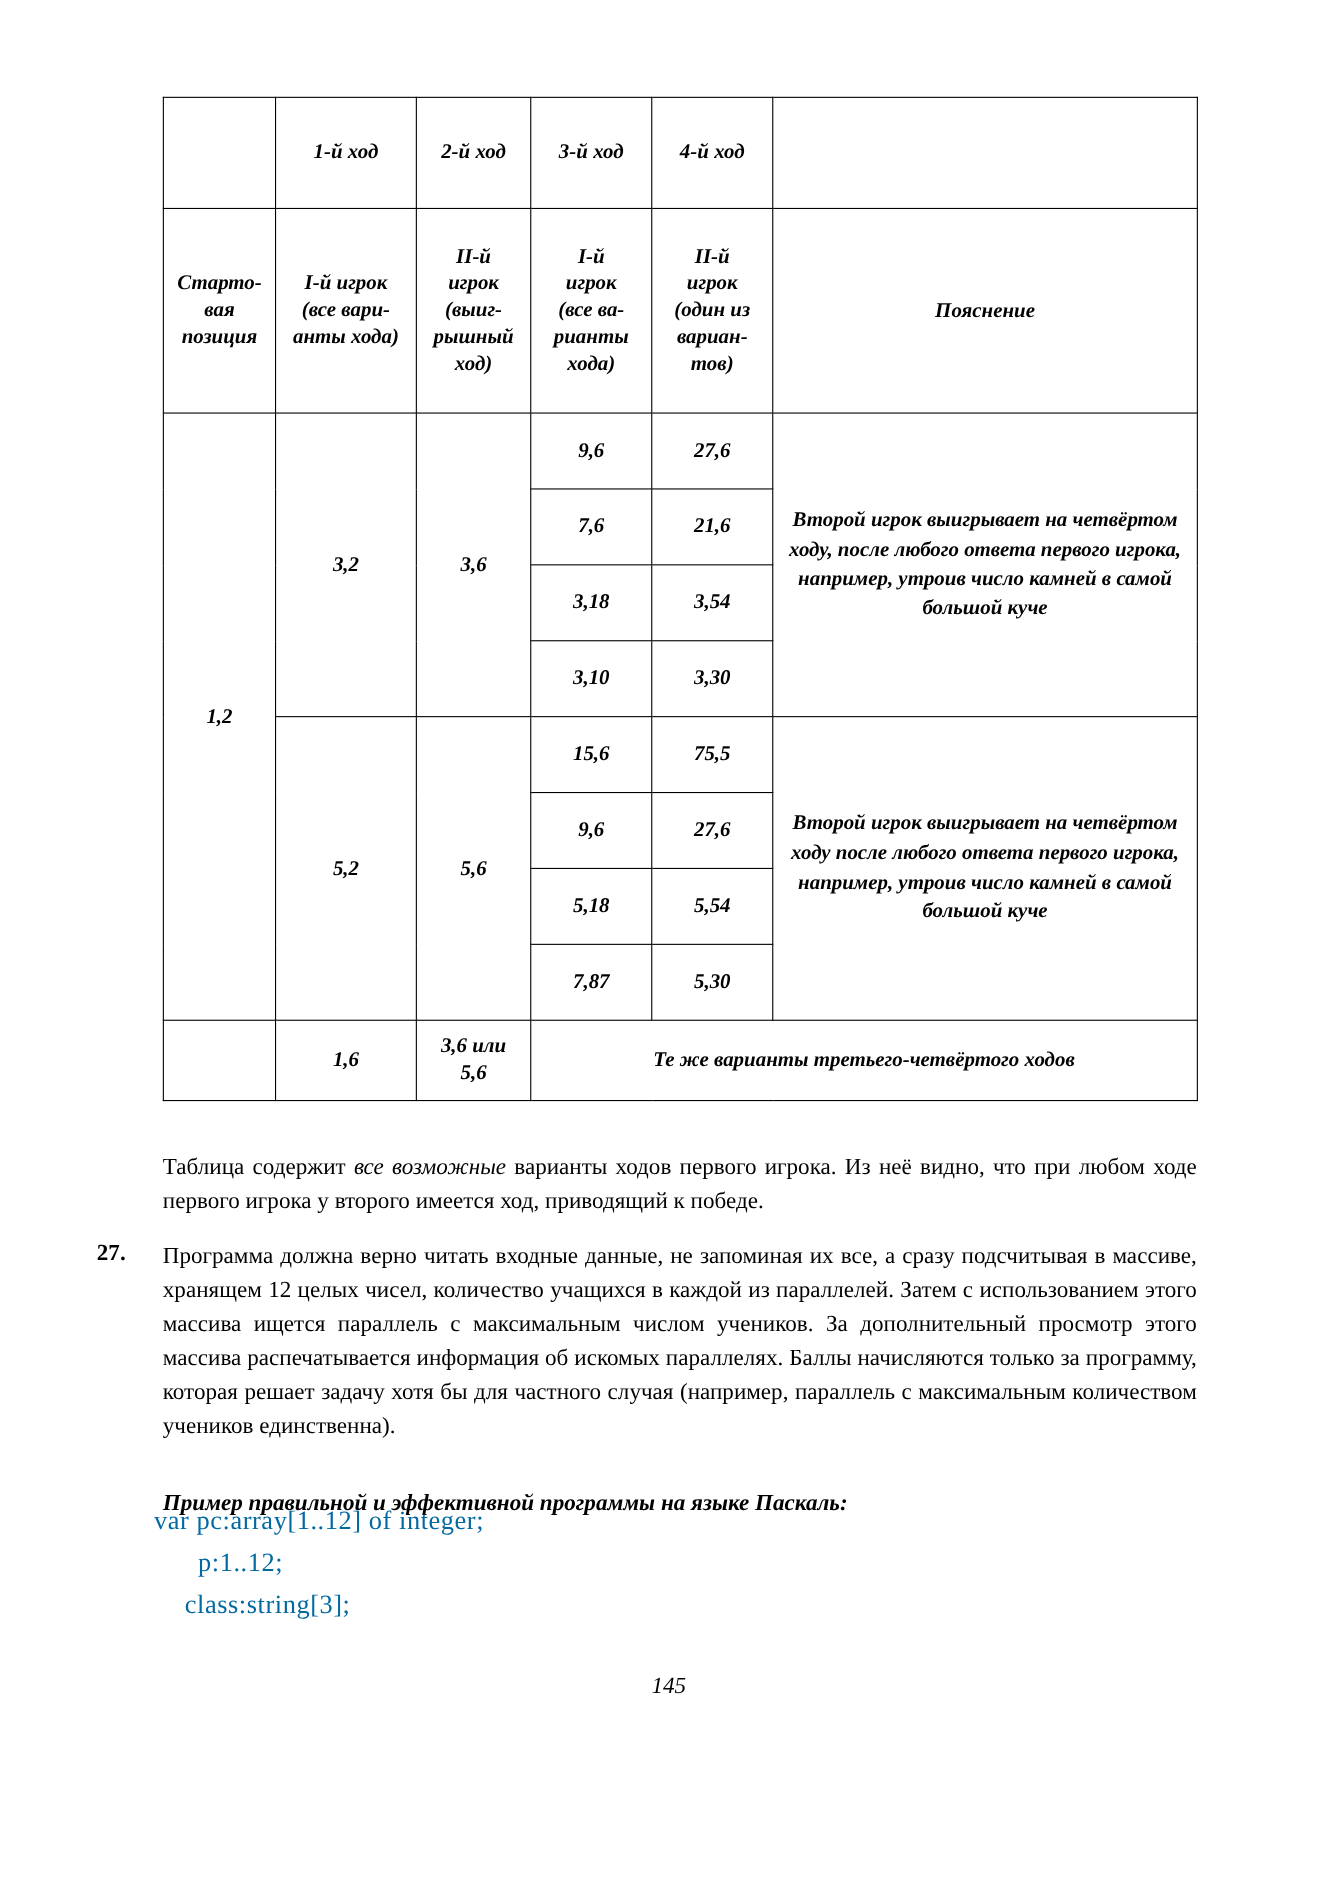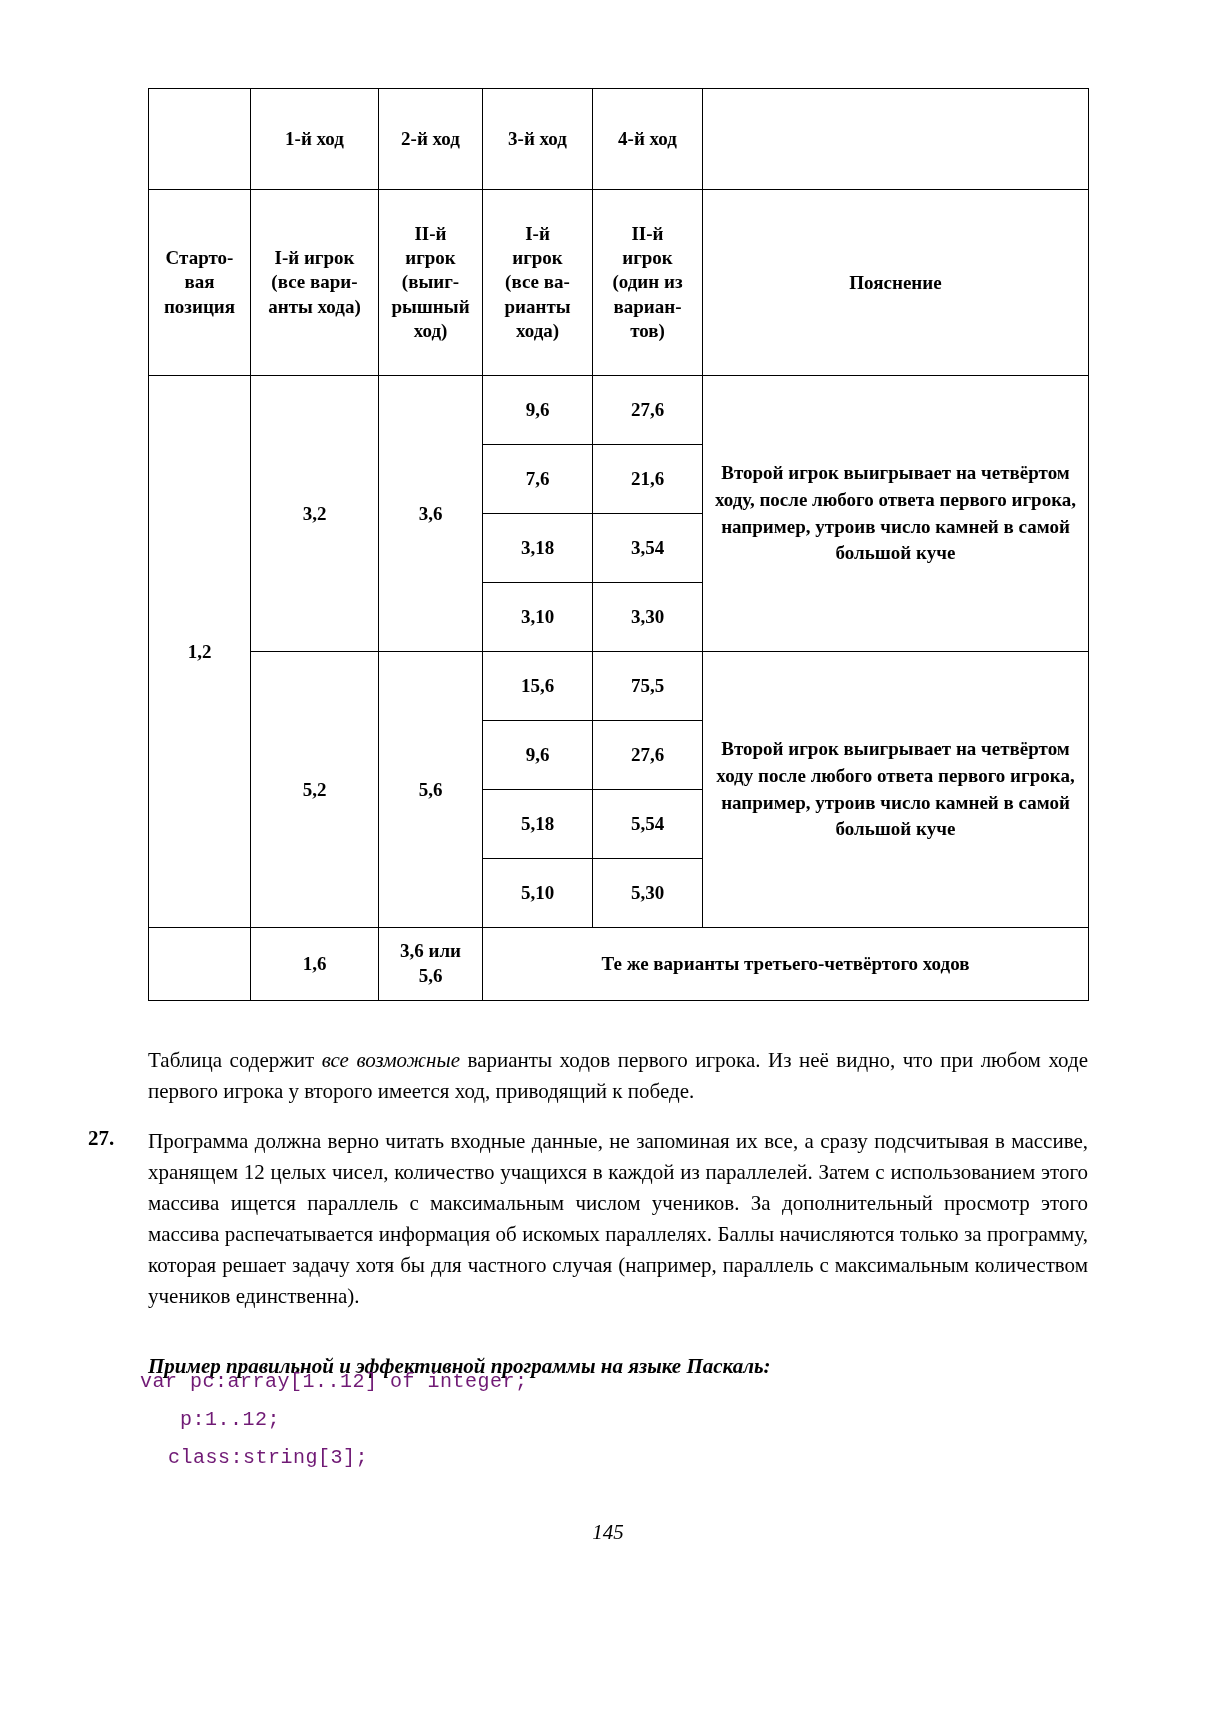--- a/index.html
+++ b/index.html
@@ -27,20 +27,21 @@
     position: absolute;
     left: 148px;
     top: 88px;
     width: 940px;
   }
   table.moves {
     border-collapse: collapse;
     width: 940px;
     table-layout: fixed;
     font-family: "Liberation Serif", serif;
+    font-style: italic;
   }
   table.moves td, table.moves th {
     border: 1.5px solid #000;
     padding: 0;
     vertical-align: middle;
     text-align: center;
     font-size: 19px;
     font-weight: bold;
   }
   .c1 { width: 102px; }
@@ -126,23 +127,23 @@
     top: 1325px;
     width: 940px;
     font-style: italic;
     font-weight: bold;
     font-size: 21px;
     margin-top: 26px;
   }
   .code {
     position: absolute;
     left: 140px;
-    font-family: Liberation Mono, monospace;
-    font-size: 20px;
-    color: #701a75;
+    font-family: Liberation Serif, serif;
+    font-size: 24px;
+    color: #0369a1;
     letter-spacing: 0.5px;
   }
   .code1 { top: 1370px; }
   .code2 { top: 1408px; left: 152px; margin-left: 28px; }
   .code3 { top: 1446px; left: 168px; }
 
   .pageno {
     position: absolute;
     left: 0;
     top: 1520px;
@@ -243,21 +244,21 @@
         </tr>
         <tr>
           <td class="datacell">9,6</td>
           <td class="datacell">27,6</td>
         </tr>
         <tr>
           <td class="datacell">5,18</td>
           <td class="datacell">5,54</td>
         </tr>
         <tr>
-          <td class="datacell">5,10</td>
+          <td class="datacell">7,87</td>
           <td class="datacell">5,30</td>
         </tr>
 
         <tr class="lastrow">
           <td></td>
           <td class="datacell">1,6</td>
           <td class="two-line">
             <div>3,6 или</div>
             <div>5,6</div>
           </td>

